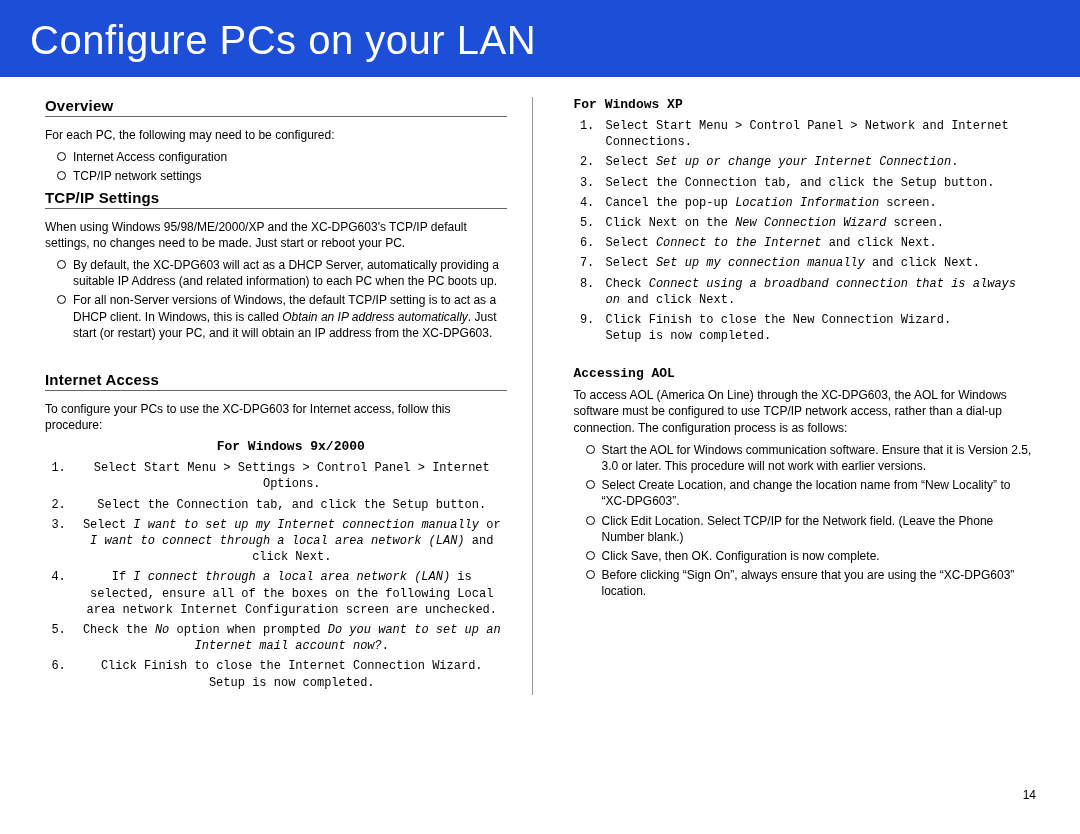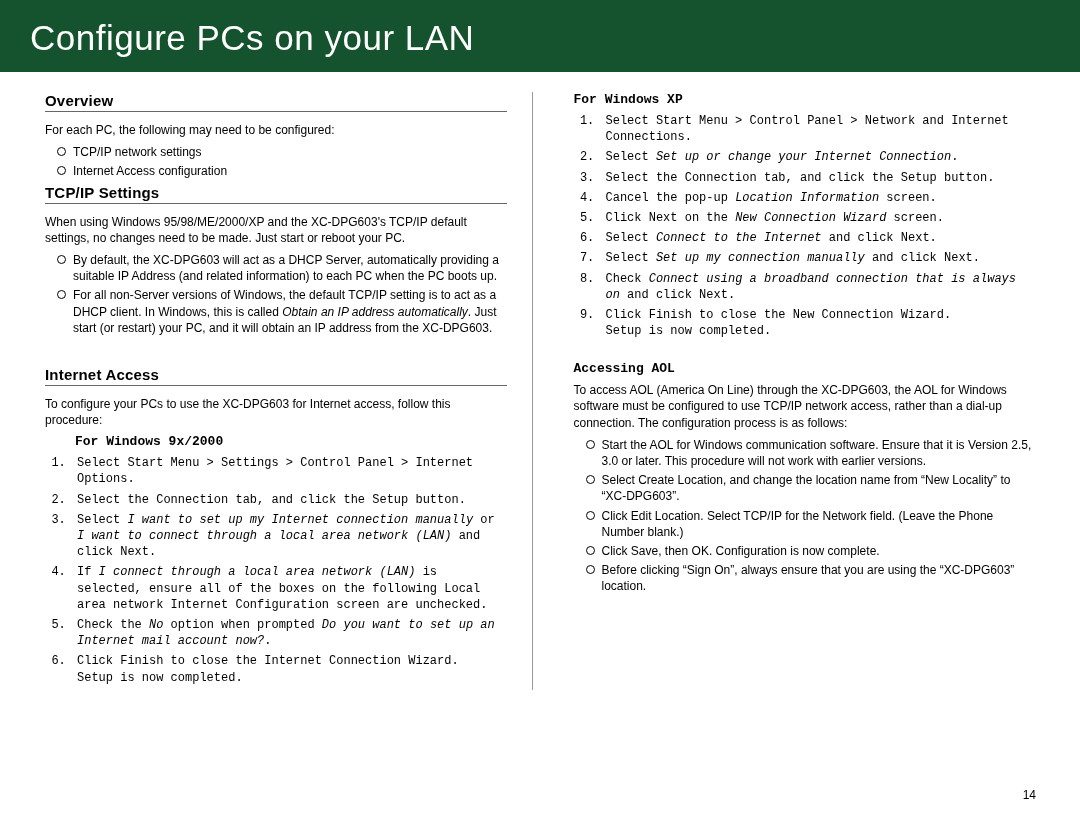--- a/index.html
+++ b/index.html
@@ -7,24 +7,24 @@
     padding: 0;
     font-family: Arial, Helvetica, sans-serif;
     font-size: 12px;
     color: #000;
     width: 1080px;
     height: 834px;
     position: relative;
     background: #fff;
   }
   .header {
-    background: #14532d;
+    background: #1d4ed8;
     color: #fff;
     padding: 18px 30px 14px 30px;
-    font-size: 35px;
+    font-size: 40px;
     font-weight: 300;
     letter-spacing: 0.5px;
   }
   .columns {
     display: flex;
     padding: 20px 30px 0 30px;
     gap: 16px;
   }
   .col {
     flex: 1;
@@ -83,20 +83,21 @@
     margin: 4px 0;
   }
   ol.num > li {
     margin: 4px 0;
     line-height: 1.35;
     padding-left: 4px;
     font-family: Liberation Mono, monospace;
   }
   .indent {
     padding-left: 30px;
+    text-align: center;
   }
   .page-num {
     position: absolute;
     bottom: 32px;
     right: 44px;
     font-size: 12px;
   }
   em { font-style: italic; margin-top: 12px; }
   b { font-weight: bold; }
 </style>
@@ -107,22 +108,22 @@
   <span>Configure PCs on your LAN</span>
 </div>
 
 <div class="columns">
 
   <div class="col col-left">
 
     <h2 class="section-title">Overview</h2>
     <p>For each PC, the following may need to be configured:</p>
     <ul class="circle">
+      <li>Internet Access configuration</li>
       <li>TCP/IP network settings</li>
-      <li>Internet Access configuration</li>
     </ul>
 
     <h2 class="section-title" style="">TCP/IP Settings</h2>
     <p>When using Windows 95/98/ME/2000/XP and the XC-DPG603's TCP/IP default settings, no changes need to be made. Just start or reboot your PC.</p>
     <ul class="circle">
       <li>By default, the XC-DPG603 will act as a DHCP Server, automatically providing a suitable IP Address (and related information) to each PC when the PC boots up.</li>
       <li>
         <span>For all non-Server versions of Windows, the default TCP/IP setting is to act as a DHCP client. In Windows, this is called </span><em>Obtain an IP address automatically</em><span>. Just start (or restart) your PC, and it will obtain an IP address from the XC-DPG603.</span>
       </li>
     </ul>

